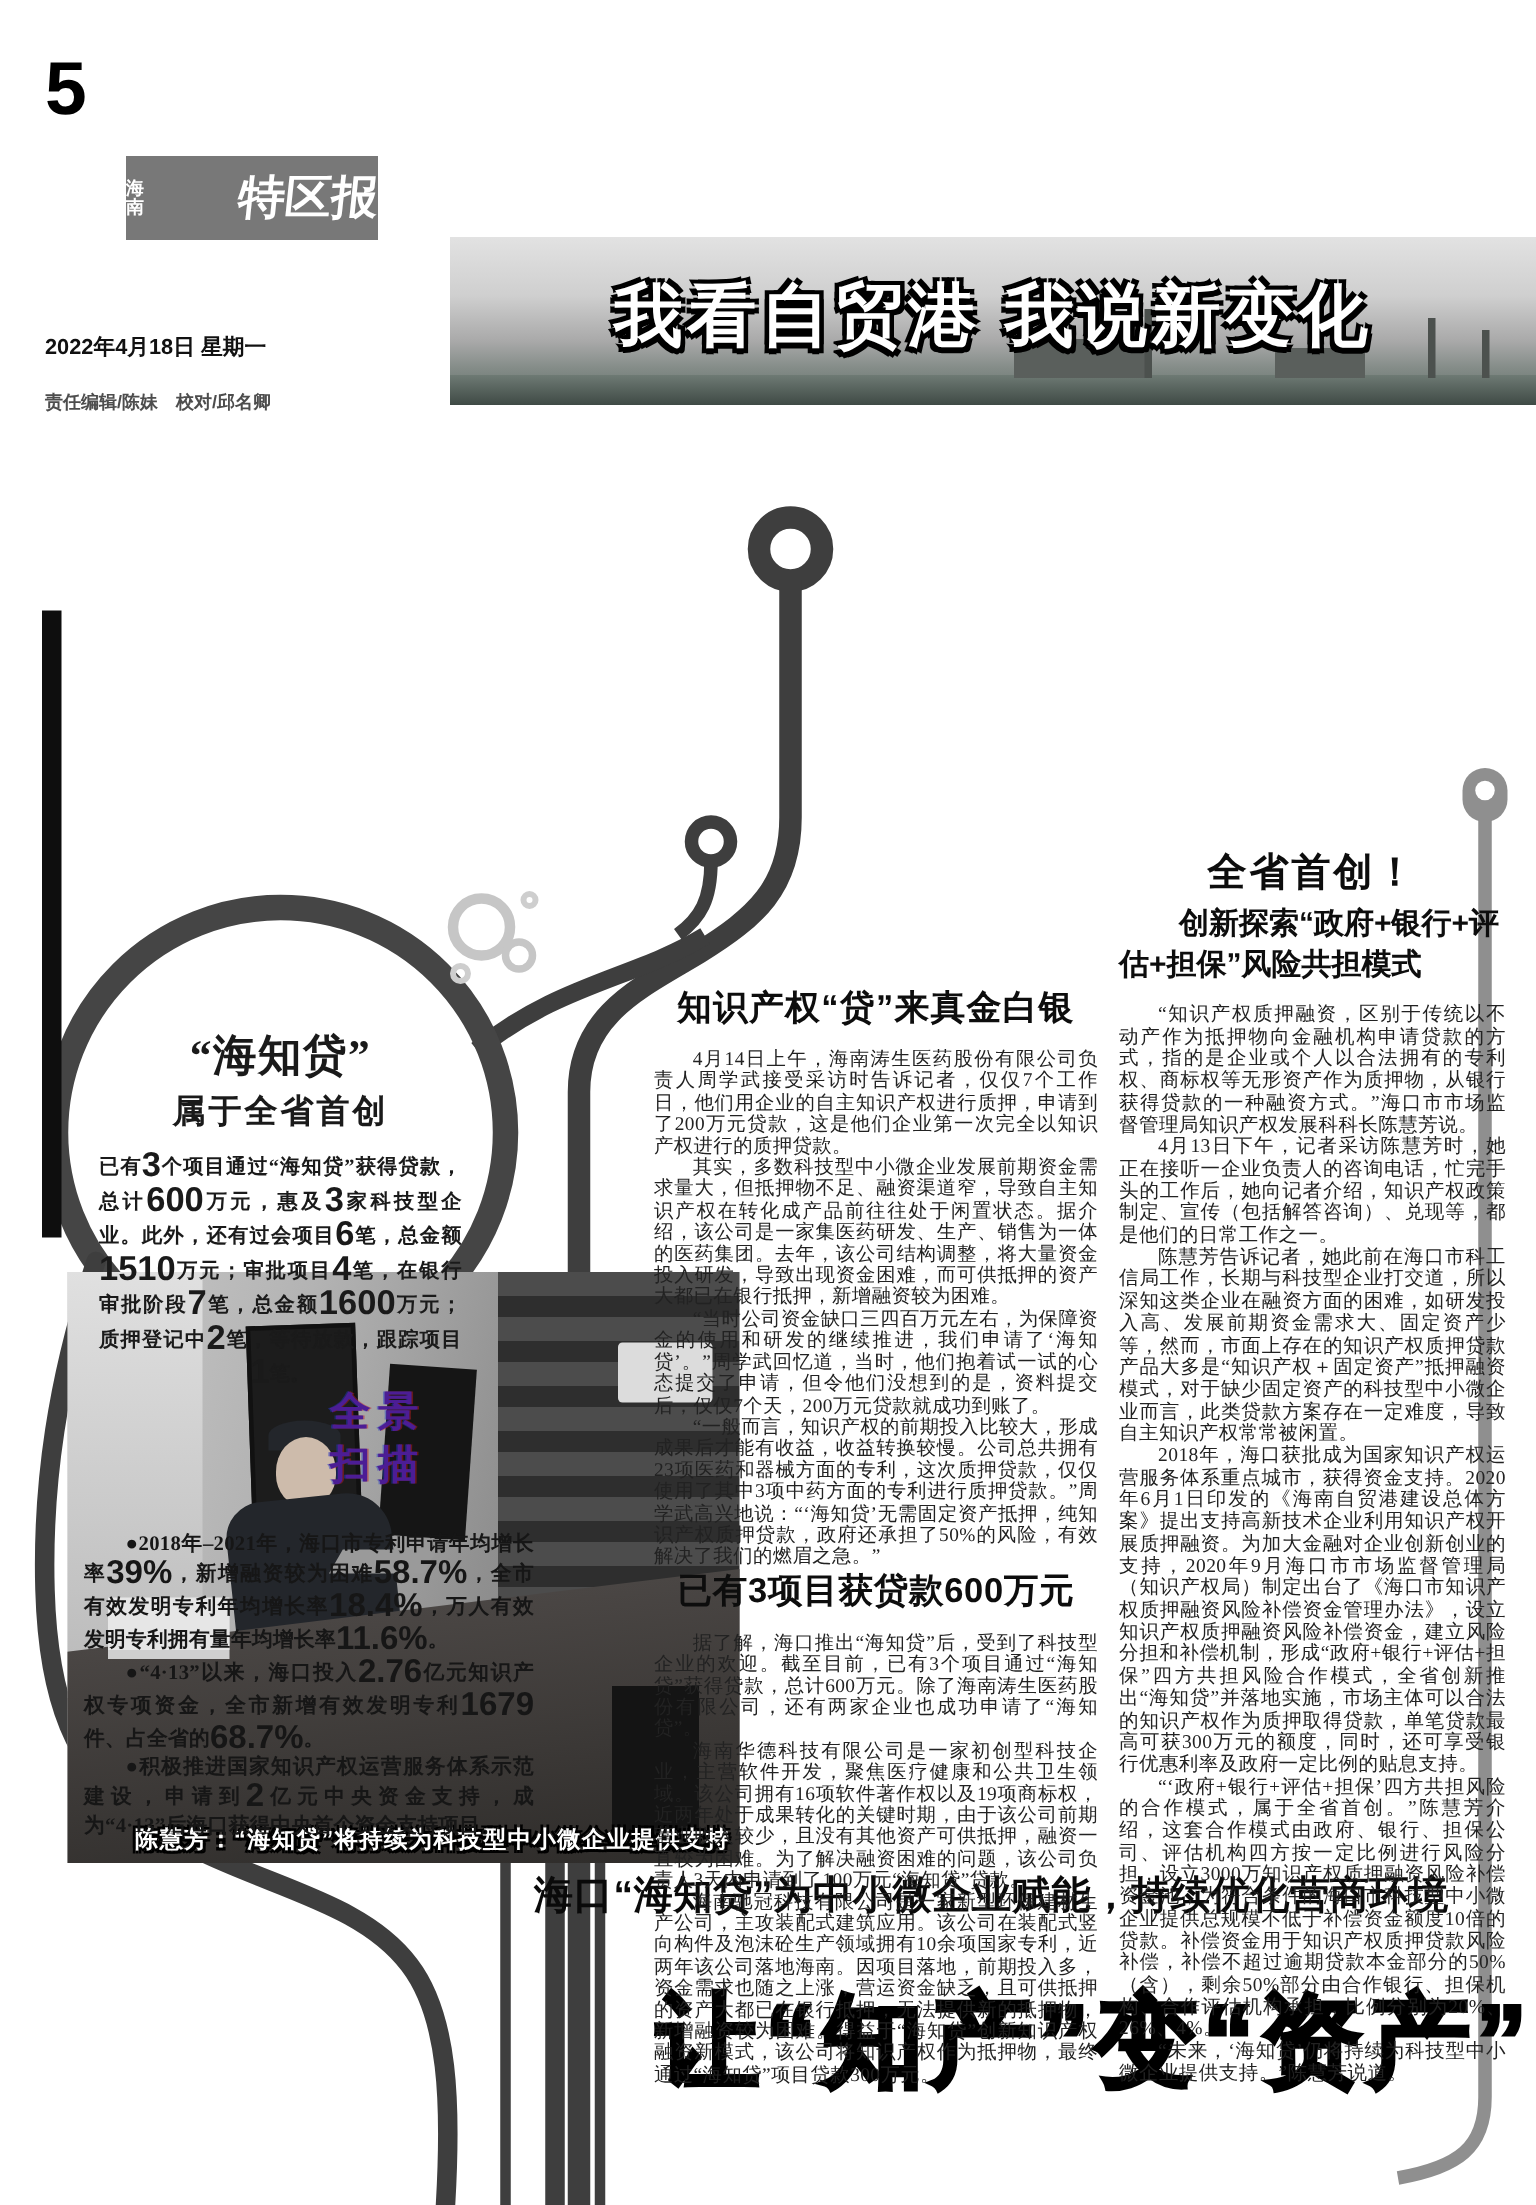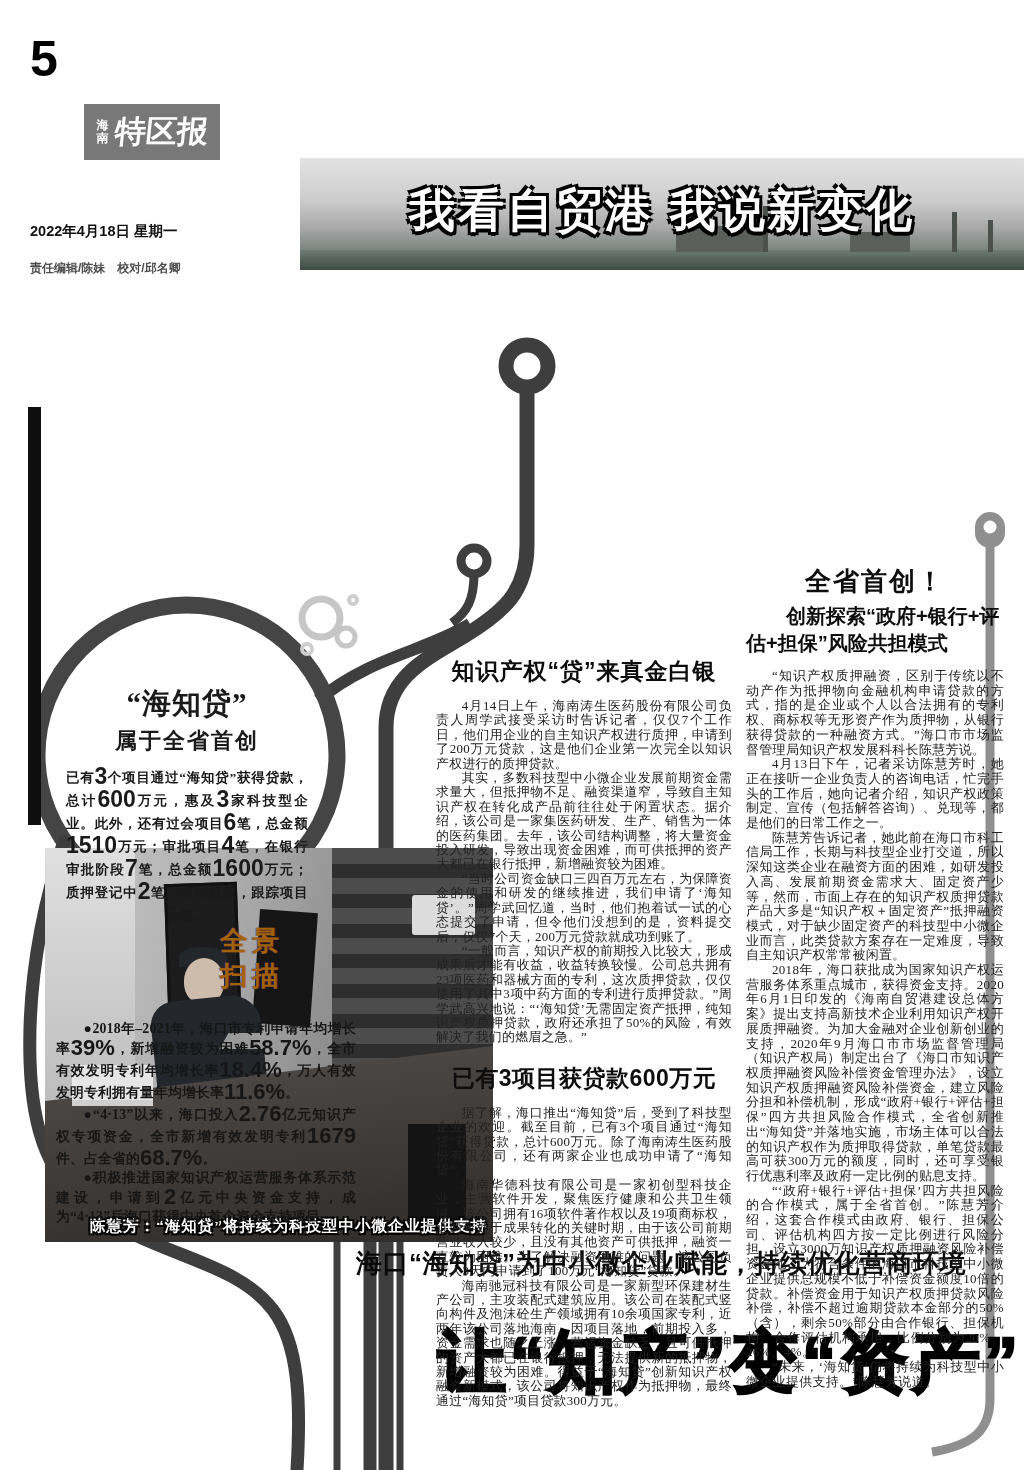--- a/index.html
+++ b/index.html
@@ -2,22 +2,22 @@
 <html><head>
 <meta charset="utf-8">
 <style>
   html,body{margin:0;padding:0;background:#e8e8e8;}
   .page{position:relative;width:1024px;height:1470px;background:#ffffff;overflow:hidden;
         font-family:"Liberation Sans",sans-serif;color:#1a1a1a;margin:0 auto;}
   .abs{position:absolute;}
 
   
   .page-num{left:30px;top:30px;font-size:50px;font-weight:600;color:#000;}
-  .masthead{left:84px;top:46px;width:136px;height:56px;background:#787878;color:#fff;
-            display:flex;align-items:center;justify-content:center;gap:5px;}
+  .masthead{left:84px;top:46px;width:168px;height:56px;background:#787878;color:#fff;
+            display:flex;align-items:center;justify-content:space-between;gap:5px;}
   .mh-small{width:13px;font-size:12px;line-height:13px;word-break:break-all;font-weight:700;}
   .mh-main{font-size:31px;font-weight:900;font-family:"Liberation Serif",serif;transform:skewX(-6deg);}
   .date-line{left:30px;top:108px;font-size:14.5px;font-weight:700;color:#111;}
   .editors-line{left:30px;top:127px;font-size:12px;font-weight:600;color:#4d4d4d;}
 
   .banner{left:300px;top:8px;width:724px;height:112px;overflow:hidden;
           background:linear-gradient(180deg,#e2e2e2 0%,#cfcfcf 35%,#a9a9a9 62%,#848c88 78%,#5d6a64 100%);}
   .bn-sea{position:absolute;left:0;bottom:0;width:100%;height:20px;background:linear-gradient(180deg,#6e7a74,#3f4a45);}
   .bn-sil{position:absolute;bottom:18px;background:#5a5f5c;}
   .bn-chy{position:absolute;bottom:18px;width:5px;background:#4c514e;}
@@ -69,35 +69,35 @@
 
   
   .empower{left:62px;top:684px;width:250px;text-align:center;z-index:2;}
   .cb-title{font-size:29px;font-weight:900;font-family:"Liberation Serif",serif;letter-spacing:1px;}
   .cb-sub{font-size:22px;font-weight:900;font-family:"Liberation Serif",serif;margin-top:2px;letter-spacing:2px;}
   .cb-body{margin-top:9px;font-family:"Liberation Serif",serif;font-size:13.5px;font-weight:600;line-height:17.5px;
            text-align:justify;text-align-last:center;letter-spacing:0.3px;padding:0 4px;}
   .bignum{font-family:"Liberation Sans",sans-serif;font-weight:700;font-size:23px;line-height:1;vertical-align:-2px;letter-spacing:0;}
 
   .panorama{left:204px;top:924px;width:96px;text-align:center;z-index:2;font-size:27px;font-weight:900;
-            line-height:35px;letter-spacing:5px;color:#a16207;
+            line-height:35px;letter-spacing:5px;color:#4c1d95;
             text-shadow:1px 0 rgba(200,30,30,.45),-1px 0 rgba(30,60,200,.45);}
 
   .stats{left:56px;top:1020px;width:300px;z-index:2;}
   .stat-p{margin:0;text-indent:2em;font-family:"Liberation Serif",serif;font-size:13.8px;font-weight:600;
           line-height:17px;letter-spacing:0.2px;text-align:justify;color:#161616;}
   .stat-p .bignum{font-size:22px;}
 
   
   .mid-col{left:436px;top:656px;width:296px;z-index:2;}
   .mid-title{font-size:23px;font-weight:900;text-align:center;letter-spacing:1px;color:#0d0d0d;}
   .col-paras{margin-top:12px;}
   .col-paras .para{margin:0;text-indent:2em;font-family:"Liberation Serif",serif;font-size:12.9px;line-height:14.4px;
             letter-spacing:0.3px;text-align:justify;color:#222;}
-  .mid-sec-title{font-size:23px;font-weight:800;text-align:center;letter-spacing:0.5px;margin-top:18px;color:#0d0d0d;}
+  .mid-sec-title{font-size:23px;font-weight:800;text-align:center;letter-spacing:0.5px;color:#0d0d0d;}
 
   
   .right-col{left:746px;top:564px;width:258px;z-index:2;}
   .r-head{font-size:26px;font-weight:900;text-align:center;letter-spacing:2px;color:#0d0d0d;}
   .r-sub{font-size:20px;font-weight:800;line-height:27px;text-indent:2em;margin-top:4px;color:#0d0d0d;}
   .right-col .col-paras .para{font-size:13px;line-height:14.7px;}
 </style>
 </head>
 <body>
 

